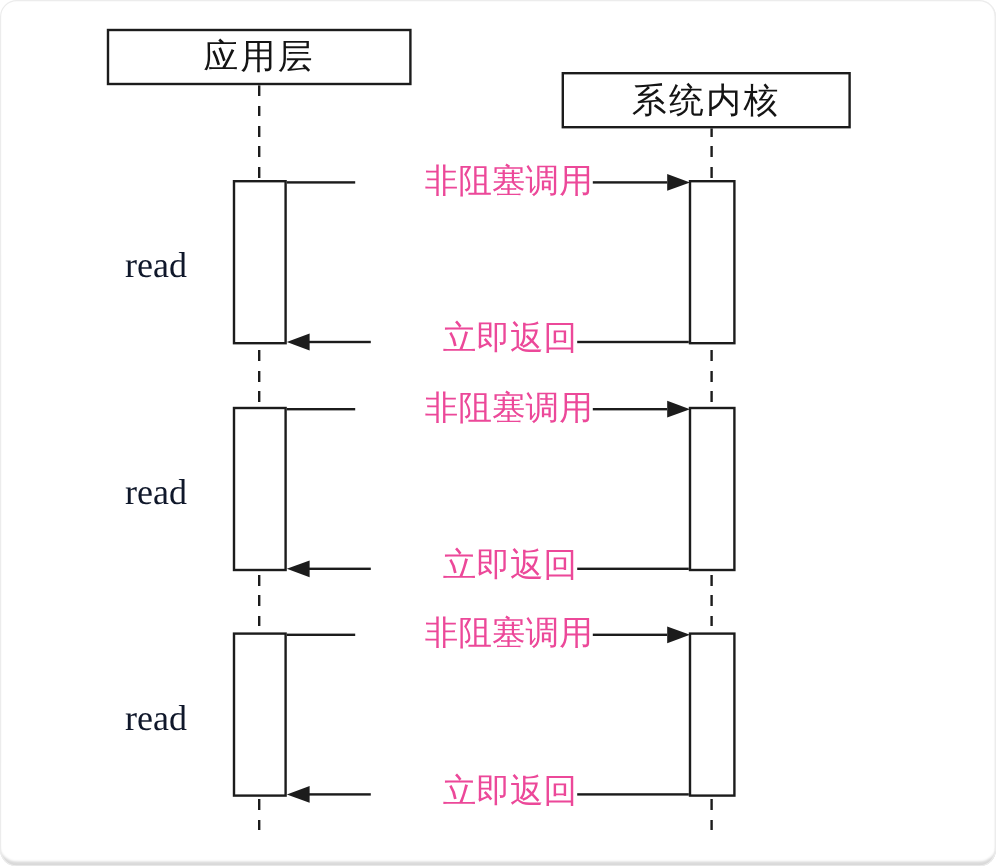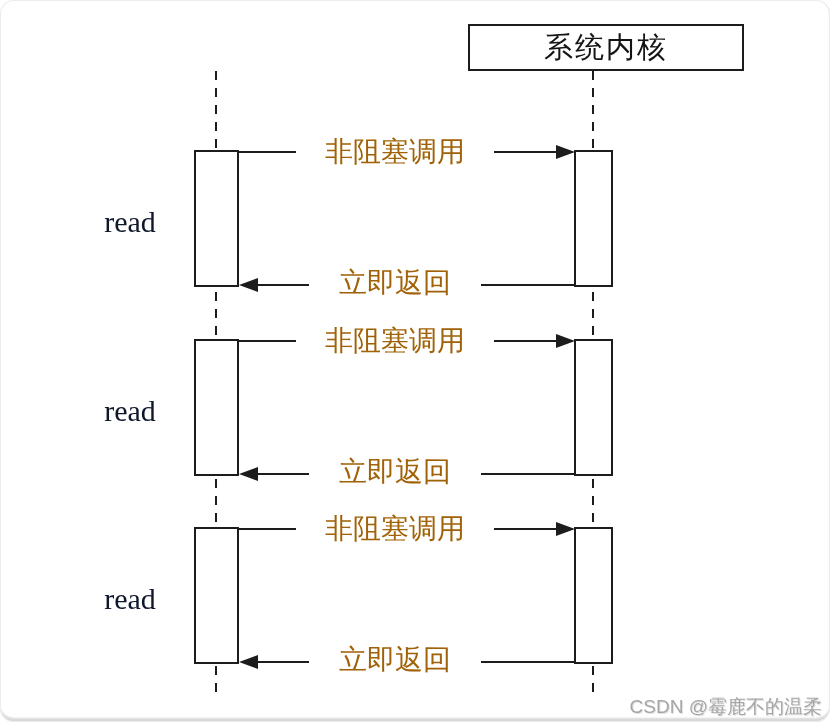--- a/index.html
+++ b/index.html
@@ -22,21 +22,21 @@
   .actor{
     position:absolute;top:24px;height:47px;
     border:2px solid var(--line);
     background:#fff;
     display:flex;align-items:center;justify-content:center;
     font-size:29px;color:#141414;letter-spacing:2px;
     box-sizing:border-box;
     z-index:3;
   }
   .actor.left{left:89px;width:254px;}
-  .actor.right{left:468px;width:276px;}
+  .actor.right{left:468px;width:241px;margin-top:36px;}
   
   .lifeline{
     position:absolute;top:71px;height:629px;width:2px;
     background-image:repeating-linear-gradient(to bottom, var(--line) 0 9px, transparent 9px 17px);
     z-index:1;
   }
   .lifeline.left{left:215px;}
   .lifeline.right{left:592px;}
   
   .cycle{position:absolute;left:0;width:100%;height:137px;}
@@ -52,43 +52,46 @@
   }
   .call .msg-line{left:239px;width:317px;top:1px;}
   .ret .msg-line{left:257px;width:317px;top:134px;}
   .arrowhead{
     position:absolute;width:0;height:0;z-index:2;
     border-top:7px solid transparent;border-bottom:7px solid transparent;
   }
   .arrowhead.to-right{left:556px;top:-5px;border-left:19px solid var(--line);}
   .arrowhead.to-left{left:239px;top:128px;border-right:19px solid var(--line);}
   .msg-label{
-    position:absolute;text-align:center;
+    position:absolute;text-align:right;
     background:#fff;z-index:3;
-    font-size:28px;color:#a16207;line-height:30px;
+    font-size:28px;color:#ec4899;line-height:30px;
   }
   .call .msg-label{left:296px;width:198px;top:-13px;}
   .ret .msg-label{left:309px;width:172px;top:120px;font-family:Liberation Mono, monospace;}
   .read-label{
     position:absolute;left:90px;width:80px;top:55px;
     font-size:30px;line-height:34px;color:#0f172a;text-align:center;z-index:2;
   }
   .watermark{
     position:absolute;right:8px;bottom:2px;
     font-family:"Liberation Sans","DejaVu Sans",sans-serif;
     font-size:19px;color:var(--watermark);
     text-shadow:1px 1px 0 rgba(170,170,170,0.35);
     z-index:4;
   }
 </style>
 </head>
 <body>
 
 <div class="card">
 
+  <div class="actor left">
+    <span>应用层</span>
+  </div>
   <div class="actor right">
     <span>系统内核</span>
   </div>
 
   <div class="lifeline left"></div>
   <div class="lifeline right"></div>
 
   <div class="cycle" style="top:150px;">
     <div class="read-label">read</div>
     <div class="activation app"></div>
@@ -130,14 +133,13 @@
       <div class="arrowhead to-right"></div>
       <div class="msg-label">非阻塞调用</div>
     </div>
     <div class="ret">
       <div class="msg-line"></div>
       <div class="arrowhead to-left"></div>
       <div class="msg-label">立即返回</div>
     </div>
   </div>
 
-  <div class="watermark">CSDN @霉鹿不的温柔</div>
 </div>
 
 </body></html>

